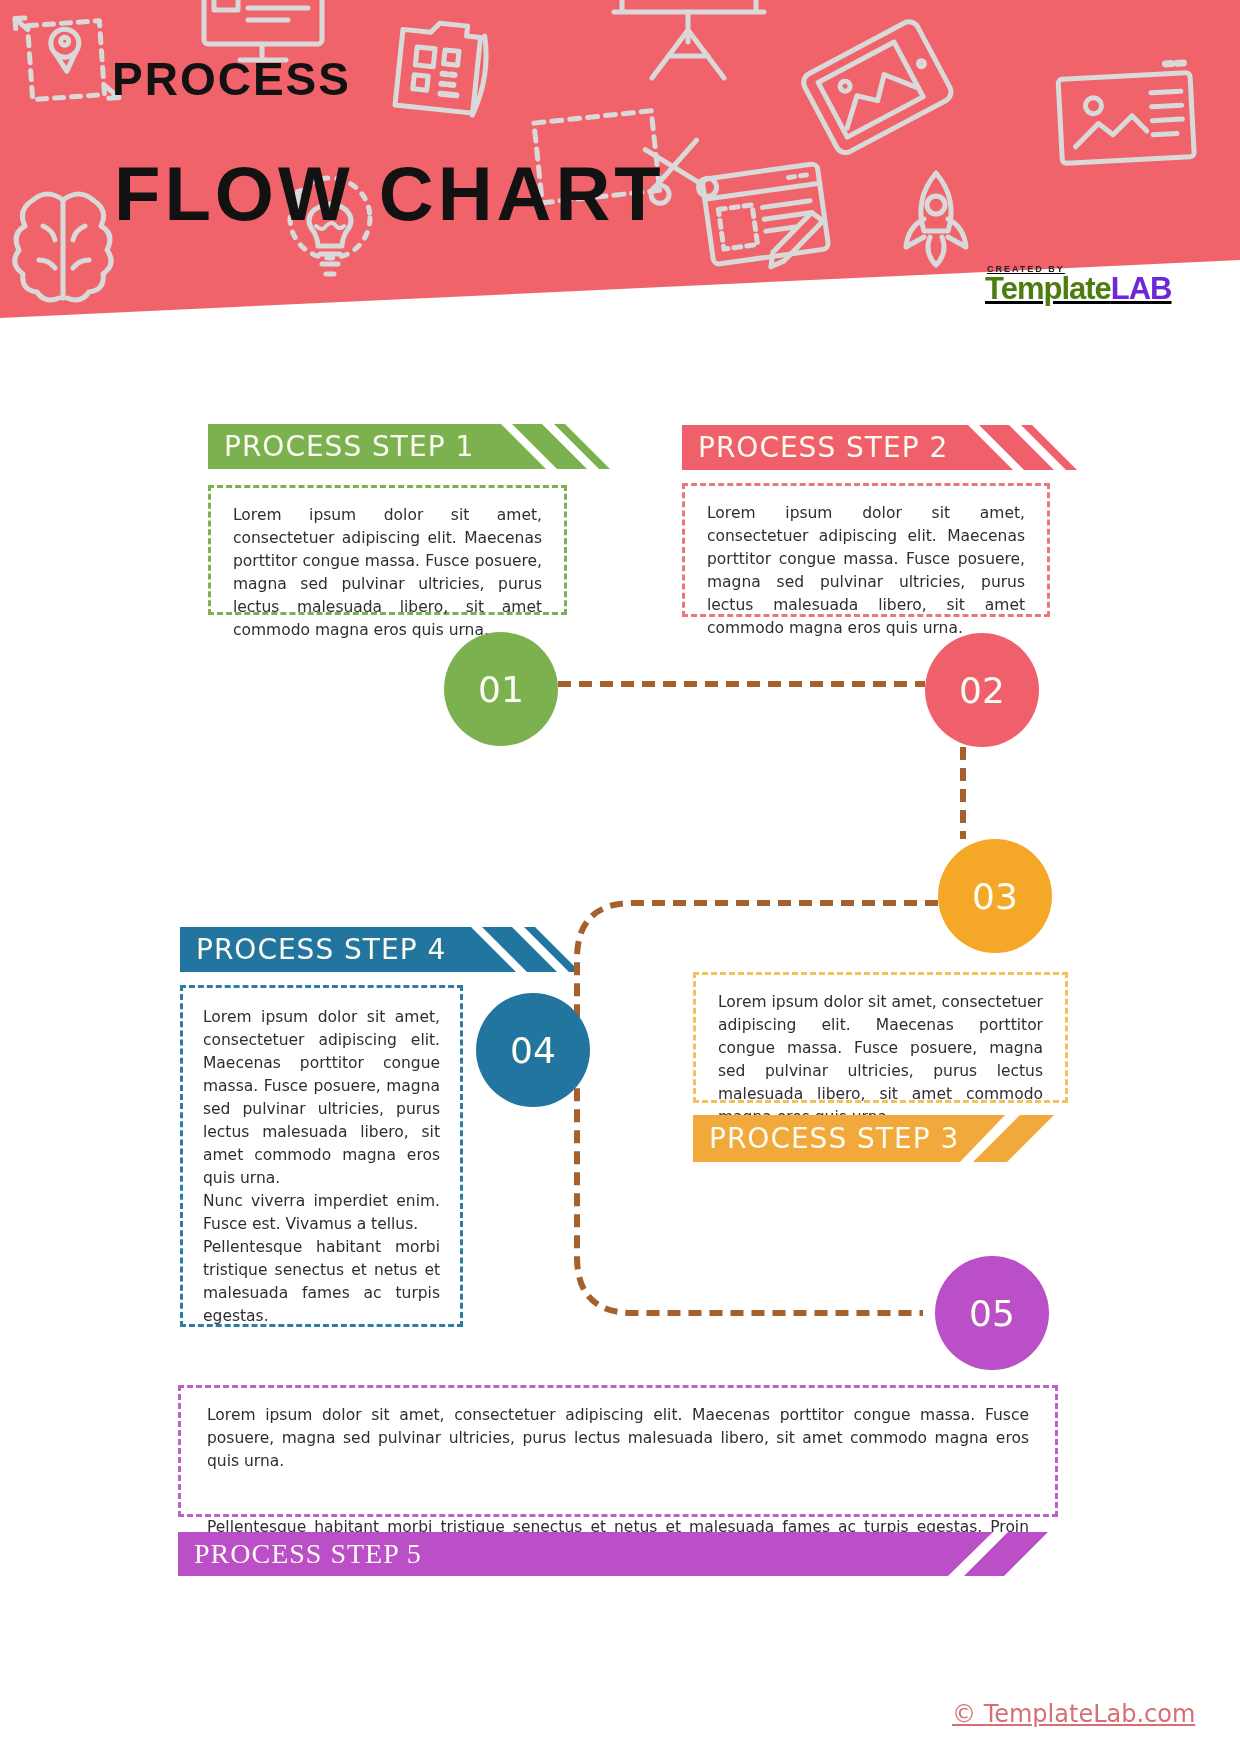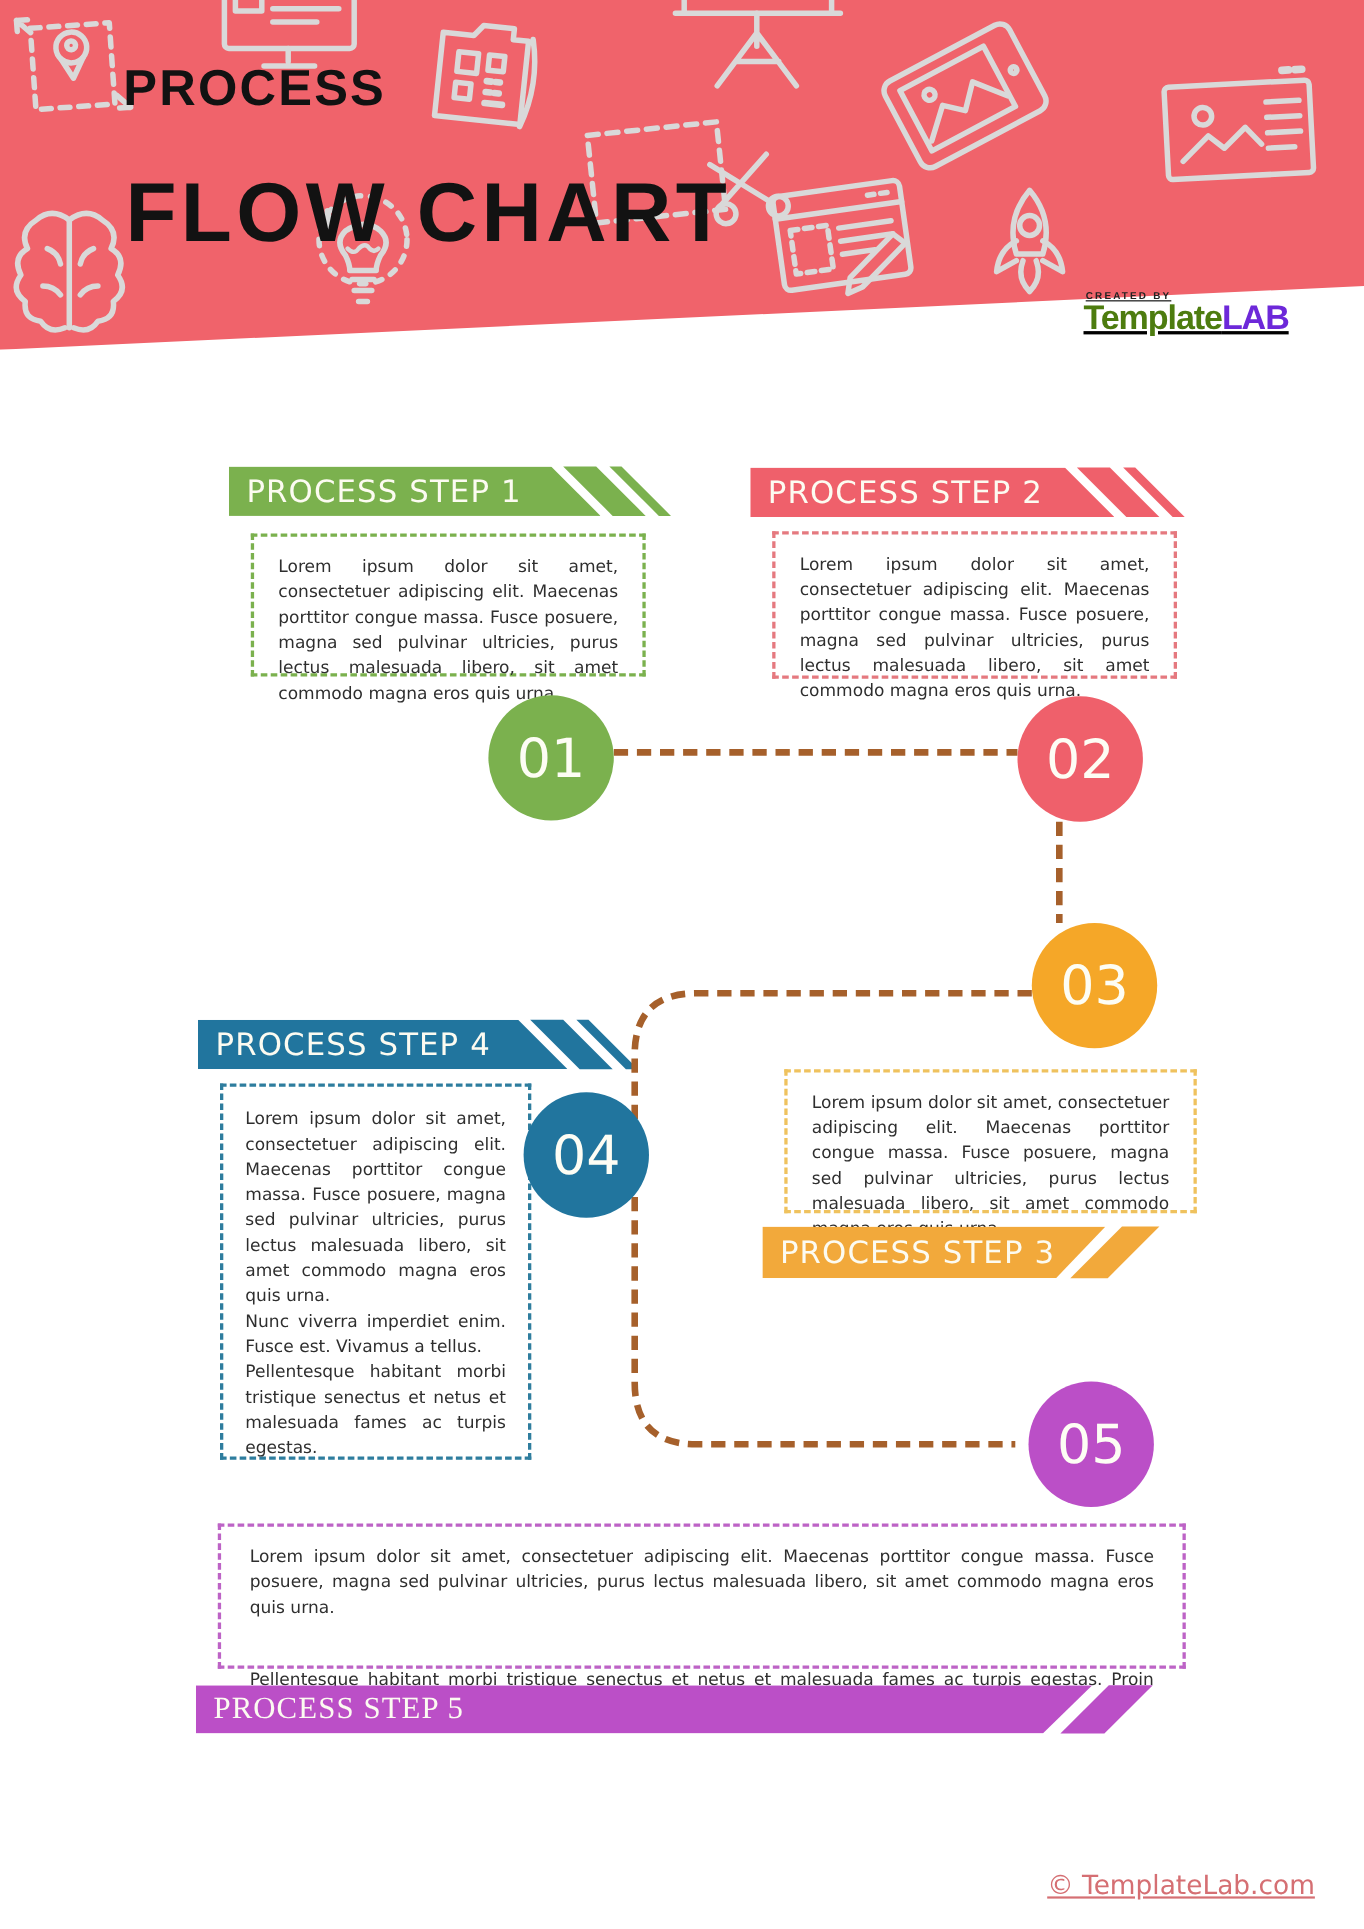--- a/index.html
+++ b/index.html
@@ -28,35 +28,35 @@
   .cutA{clip-path:polygon(0 0,calc(100% - 45px) 0,100% 100%,0 100%);}
   .cutB{clip-path:polygon(0 0,100% 0,calc(100% - 45px) 100%,0 100%);}
   .piece{position:absolute;height:45px;transform-origin:top left;}
   .skA{transform:skewX(45deg);} .skB{transform:skewX(-45deg);}
 
   .green{background:#7BB14E;} .red{background:#EF606B;} .yellow{background:#F2A93B;}
   .blue{background:#21759E;}  .purple{background:#BB4FC7;}
 
   
   .tbox{position:absolute;box-sizing:border-box;border:3px dashed;color:#2E2E2E;
-        font-size:15.5px;line-height:23px;text-align:justify;margin-left:20px;}
+        font-size:15.5px;line-height:23px;text-align:justify;}
   .tbox p{margin:0;}
   .tb-green{border-color:#7BB14E;} .tb-red{border-color:#E5797F;}
   .tb-yellow{border-color:#EFC25E;} .tb-blue{border-color:#2E7D9E;}
   .tb-purple{border-color:#BD63C6;}
   #box1{left:208px;top:485px;width:359px;height:130px;padding:16px 22px;}
   #box2{left:682px;top:483px;width:368px;height:134px;padding:16px 22px;}
   #box3{left:693px;top:972px;width:375px;height:131px;padding:16px 22px;}
   #box4{left:180px;top:985px;width:283px;height:342px;padding:18px 20px;}
   #box5{left:178px;top:1385px;width:880px;height:132px;padding:16px 26px;}
   #box5 p + p{margin-top:43px;}
 
   
   .circle{position:absolute;width:114px;height:114px;border-radius:50%;display:flex;
-          align-items:center;justify-content:center;color:#FDFDF4;font-size:49px;z-index:3;}
+          align-items:center;justify-content:center;color:#FDFDF4;font-size:36px;z-index:3;}
   #c1{left:444px;top:632px;} #c2{left:925px;top:633px;} #c3{left:938px;top:839px;}
   #c4{left:476px;top:993px;} #c5{left:935px;top:1256px;}
 
   
   .connectors{position:absolute;left:0;top:0;z-index:2;pointer-events:none;}
 
   
   .footer{position:absolute;left:952px;top:1700px;font-size:24px;color:#D56F73;
           text-decoration:underline;font-family:"DejaVu Sans",sans-serif;}
 </style>

